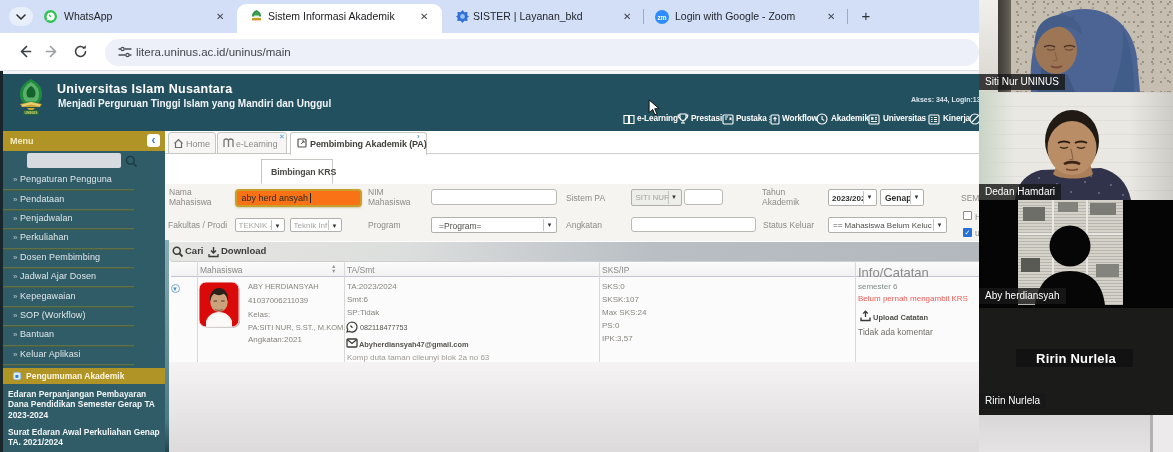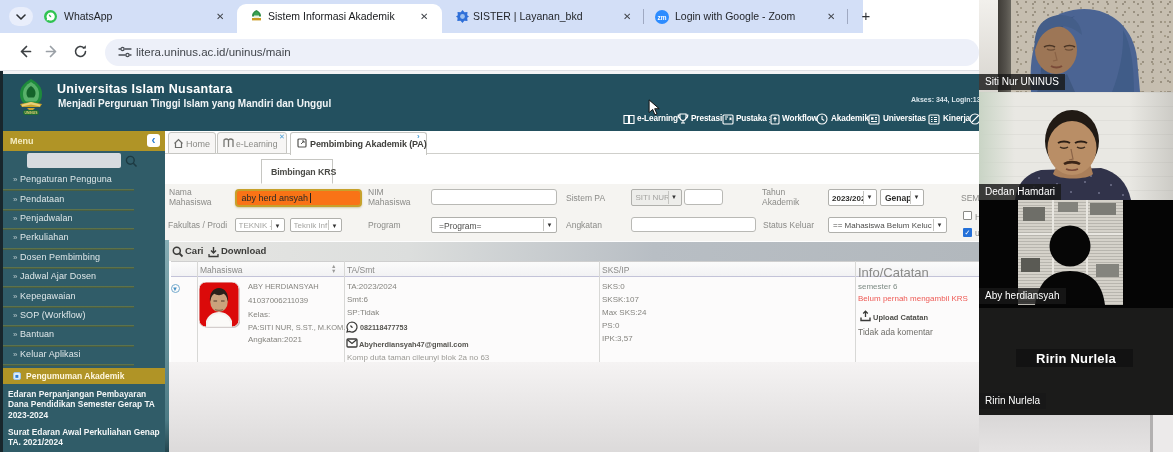--- a/index.html
+++ b/index.html
@@ -1,21 +1,21 @@
 <!DOCTYPE html>
 <html><head>
 <meta charset="utf-8">
 <style>
 *{margin:0;padding:0;box-sizing:border-box}
 html,body{width:1173px;height:452px}
 body{position:relative;overflow:hidden;font-family:"Liberation Sans",sans-serif;background:#fff}
 .a{position:absolute}
 svg{display:block}
 
-#tabstrip{left:0;top:0;width:863px;height:33px;background:#d3dff7}
+#tabstrip{left:0;top:0;width:979px;height:33px;background:#d3dff7}
 .tabtxt{font-size:10.5px;color:#23262b;line-height:33px;white-space:nowrap}
 .tabx{font-size:10px;color:#41444a;line-height:33px}
 #addr{left:0;top:33px;width:979px;height:38px;background:#fff}
 #pill{left:105px;top:6px;width:874px;height:27px;background:#edf0f9;border-radius:13.5px}
 
 #pagehead{left:3px;top:74px;width:976px;height:57px;background:#23505f}
 .hmenu{top:40px;height:14px;color:#fff;font-size:8.2px;font-weight:bold;white-space:nowrap;letter-spacing:-.1px}
 #sidebar{left:3px;top:131px;width:162px;height:321px;background:#305c68}
 #sbedge{left:165px;top:131px;width:4px;height:321px;background:linear-gradient(180deg,#69989f,#5d8f99 60%,#24454e)}
 #content{left:165px;top:131px;width:814px;height:321px;background:#fff;overflow:hidden}
@@ -309,21 +309,21 @@
   <div class="a cell" style="left:83px;top:178.5px;color:#85847f">Kelas:</div>
   <div class="a cell" style="left:83px;top:191.5px;font-size:7.5px;color:#85847f">PA:SITI NUR, S.ST., M.KOM.</div>
   <div class="a cell" style="left:83px;top:204px;color:#85847f">Angkatan:2021</div>
   <div class="a cell" style="left:182px;top:150.5px;color:#85847f">TA:2023/2024</div>
   <div class="a cell" style="left:182px;top:164px;color:#85847f">Smt:6</div>
   <div class="a cell" style="left:182px;top:176.5px;color:#85847f">SP:Tidak</div>
   <svg class="a" style="left:181px;top:189.5px" width="12" height="12" viewBox="0 0 12 12">
       <path d="M6 1a5 5 0 0 0-4.3 7.5L1 11l2.6-.6A5 5 0 1 0 6 1z" fill="none" stroke="#3a3a38" stroke-width="1.2"></path>
       <path d="M4.3 4.2c.8-.4 2.7 1.7 2.4 2.5-.7.8-3-1.2-2.4-2.5z" fill="#3a3a38"></path>
     </svg>
-  <div class="a cell" style="left:195px;top:192px;font-size:7.2px;font-weight:bold;color:#55544f">082118477753</div>
+  <div class="a cell" style="left:195px;top:192px;font-size:7.2px;font-weight:normal;color:#55544f">082118477753</div>
   <svg class="a" style="left:181px;top:206.5px" width="12" height="10" viewBox="0 0 12 10">
       <rect x="1" y="1" width="10" height="8" rx="1" fill="none" stroke="#3a3a38" stroke-width="1.3"></rect>
       <path d="M1.5 1.8L6 5.5l4.5-3.7" fill="none" stroke="#3a3a38" stroke-width="1.3"></path>
     </svg>
   <div class="a cell" style="left:194px;top:208.5px;font-size:7.4px;font-weight:bold;color:#55544f">Abyherdiansyah47@gmail.com</div>
   <div class="a cell" style="left:182px;top:222px;color:#9b9a95">Komp duta taman cileunyi blok 2a no 63</div>
   <div class="a cell" style="left:437px;top:150.5px;color:#85847f">SKS:0</div>
   <div class="a cell" style="left:437px;top:164px;color:#85847f">SKSK:107</div>
   <div class="a cell" style="left:437px;top:177px;color:#85847f">Max SKS:24</div>
   <div class="a cell" style="left:437px;top:190px;color:#85847f">PS:0</div>

